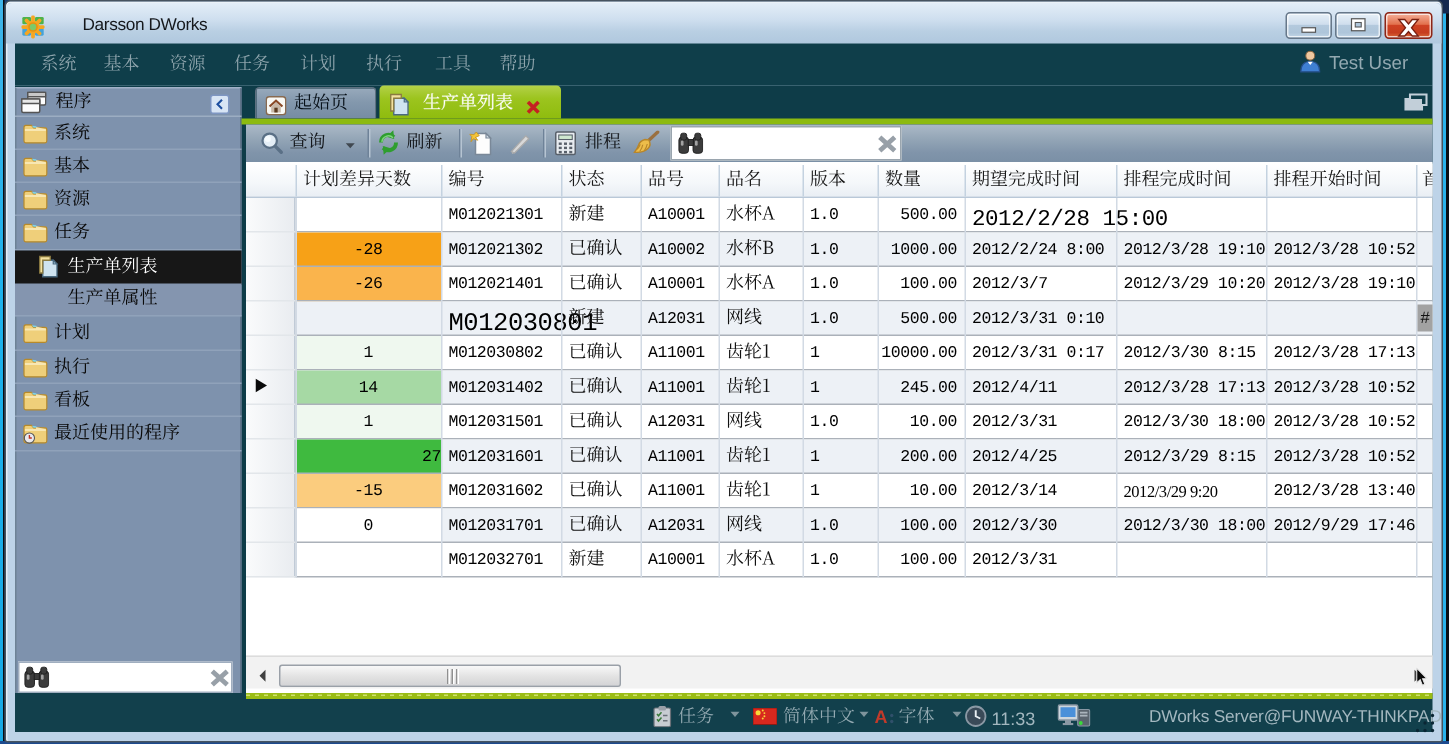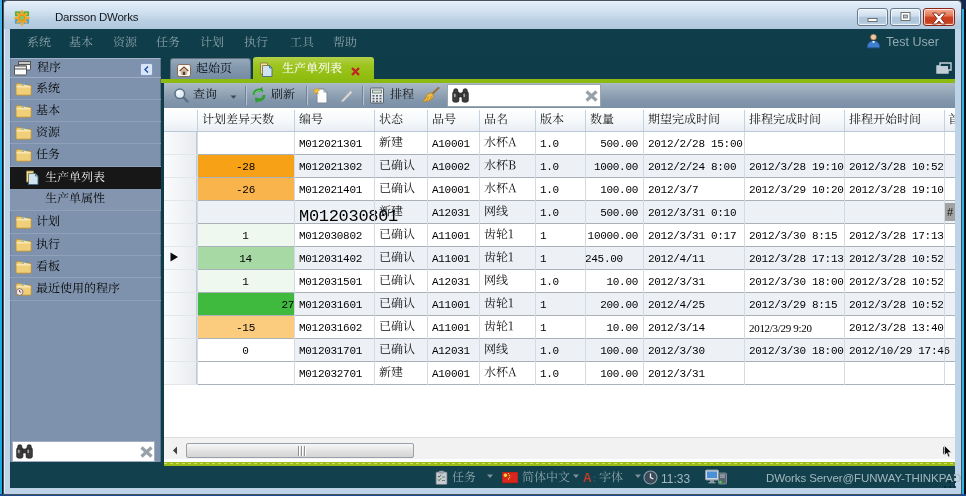--- a/index.html
+++ b/index.html
@@ -707,21 +707,21 @@
     <svg class="cj " width="33" height="14">
       <g fill="#111" transform="translate(0 10.3)">
         <use href="#g6C34" transform="translate(0.0 0) scale(0.0120)"></use>
         <use href="#g676F" transform="translate(12.0 0) scale(0.0120)"></use>
         <use href="#g0041" transform="translate(24.0 0) scale(0.0120)"></use>
       </g>
     </svg>
   </div>
 <div class="ab" style="left:540px;top:138px;width:44px;height:14px;font-size:11px;font-family:'Liberation Mono',monospace;letter-spacing:-.3px;color:#000;white-space:nowrap">1.0</div>
 <div class="ab" style="left:585px;top:138px;width:53px;height:14px;font-size:11px;font-family:'Liberation Mono',monospace;letter-spacing:-.3px;color:#000;text-align:right">500.00</div>
-<div class="ab" style="left:648px;top:138px;width:95px;height:14px;font-size:11px;font-family:'Liberation Mono',monospace;letter-spacing:-.3px;color:#000;white-space:nowrap">2012/2/28 15:00</div>
+<div class="ab" style="left:648px;top:138px;width:95px;height:14px;font-size:15px;font-family:'Liberation Mono',monospace;letter-spacing:-.3px;color:#000;white-space:nowrap">2012/2/28 15:00</div>
 <div class="ab" style="left:197px;top:154px;width:758px;height:1px;background:#abb1b9"></div>
 <div class="ab" style="left:197px;top:155px;width:758px;height:23px;background:#edf1f6"></div>
 <div class="ab" style="left:197px;top:155px;width:97px;height:23px;background:#f7a117"></div>
 <div class="ab" style="left:197px;top:161px;width:97px;height:14px;font-size:11px;font-family:'Liberation Mono',monospace;letter-spacing:-.3px;color:#000;text-align:center">-28</div>
 <div class="ab" style="left:299px;top:161px;width:74px;height:14px;font-size:11px;font-family:'Liberation Mono',monospace;letter-spacing:-.3px;color:#000;white-space:nowrap">M012021302</div>
 <div class="ab" style="left:379px;top:159px;width:47px;height:16px;overflow:hidden">
     <svg class="cj " width="36" height="14">
       <g fill="#111" transform="translate(0 10.3)">
         <use href="#g5DF2" transform="translate(0.0 0) scale(0.0120)"></use>
         <use href="#g786E" transform="translate(12.0 0) scale(0.0120)"></use>
@@ -841,21 +841,21 @@
 <div class="ab" style="left:484px;top:251px;width:50px;height:16px;overflow:hidden">
     <svg class="cj " width="30" height="14">
       <g fill="#111" transform="translate(0 10.3)">
         <use href="#g9F7F" transform="translate(0.0 0) scale(0.0120)"></use>
         <use href="#g8F6E" transform="translate(12.0 0) scale(0.0120)"></use>
         <use href="#g0031" transform="translate(24.0 0) scale(0.0120)"></use>
       </g>
     </svg>
   </div>
 <div class="ab" style="left:540px;top:253px;width:44px;height:14px;font-size:11px;font-family:'Liberation Mono',monospace;letter-spacing:-.3px;color:#000;white-space:nowrap">1</div>
-<div class="ab" style="left:585px;top:253px;width:53px;height:14px;font-size:11px;font-family:'Liberation Mono',monospace;letter-spacing:-.3px;color:#000;">245.00</div>
+<div class="ab" style="left:585px;top:253px;width:53px;height:14px;font-size:11px;font-family:'Liberation Mono',monospace;letter-spacing:-.3px;color:#000;text-align:right">245.00</div>
 <div class="ab" style="left:648px;top:253px;width:95px;height:14px;font-size:11px;font-family:'Liberation Mono',monospace;letter-spacing:-.3px;color:#000;white-space:nowrap">2012/4/11</div>
 <div class="ab" style="left:749px;top:253px;width:94px;height:14px;font-size:11px;font-family:'Liberation Mono',monospace;letter-spacing:-.3px;color:#000;white-space:nowrap">2012/3/28 17:13</div>
 <div class="ab" style="left:849px;top:253px;width:94px;height:14px;font-size:11px;font-family:'Liberation Mono',monospace;letter-spacing:-.3px;color:#000;white-space:nowrap">2012/3/28 10:52</div>
 <div class="ab" style="left:197px;top:269px;width:758px;height:1px;background:#abb1b9"></div>
 <div class="ab" style="left:197px;top:270px;width:97px;height:23px;background:#eff8ef"></div>
 <div class="ab" style="left:197px;top:276px;width:97px;height:14px;font-size:11px;font-family:'Liberation Mono',monospace;letter-spacing:-.3px;color:#000;text-align:center">1</div>
 <div class="ab" style="left:299px;top:276px;width:74px;height:14px;font-size:11px;font-family:'Liberation Mono',monospace;letter-spacing:-.3px;color:#000;white-space:nowrap">M012031501</div>
 <div class="ab" style="left:379px;top:274px;width:47px;height:16px;overflow:hidden">
     <svg class="cj " width="36" height="14">
       <g fill="#111" transform="translate(0 10.3)">
@@ -956,21 +956,21 @@
       <g fill="#111" transform="translate(0 10.3)">
         <use href="#g7F51" transform="translate(0.0 0) scale(0.0120)"></use>
         <use href="#g7EBF" transform="translate(12.0 0) scale(0.0120)"></use>
       </g>
     </svg>
   </div>
 <div class="ab" style="left:540px;top:345px;width:44px;height:14px;font-size:11px;font-family:'Liberation Mono',monospace;letter-spacing:-.3px;color:#000;white-space:nowrap">1.0</div>
 <div class="ab" style="left:585px;top:345px;width:53px;height:14px;font-size:11px;font-family:'Liberation Mono',monospace;letter-spacing:-.3px;color:#000;text-align:right">100.00</div>
 <div class="ab" style="left:648px;top:345px;width:95px;height:14px;font-size:11px;font-family:'Liberation Mono',monospace;letter-spacing:-.3px;color:#000;white-space:nowrap">2012/3/30</div>
 <div class="ab" style="left:749px;top:345px;width:94px;height:14px;font-size:11px;font-family:'Liberation Mono',monospace;letter-spacing:-.3px;color:#000;white-space:nowrap">2012/3/30 18:00</div>
-<div class="ab" style="left:849px;top:345px;width:94px;height:14px;font-size:11px;font-family:'Liberation Mono',monospace;letter-spacing:-.3px;color:#000;white-space:nowrap">2012/10/29 17:46</div>
+<div class="ab" style="left:849px;top:345px;width:94px;height:14px;font-size:11px;font-family:'Liberation Mono',monospace;letter-spacing:-.3px;color:#000;white-space:nowrap">2012/9/29 17:46</div>
 <div class="ab" style="left:197px;top:361px;width:758px;height:1px;background:#abb1b9"></div>
 <div class="ab" style="left:197px;top:362px;width:97px;height:23px;background:#fff"></div>
 <div class="ab" style="left:299px;top:368px;width:74px;height:14px;font-size:11px;font-family:'Liberation Mono',monospace;letter-spacing:-.3px;color:#000;white-space:nowrap">M012032701</div>
 <div class="ab" style="left:379px;top:366px;width:47px;height:16px;overflow:hidden">
     <svg class="cj " width="24" height="14">
       <g fill="#111" transform="translate(0 10.3)">
         <use href="#g65B0" transform="translate(0.0 0) scale(0.0120)"></use>
         <use href="#g5EFA" transform="translate(12.0 0) scale(0.0120)"></use>
       </g>
     </svg>

